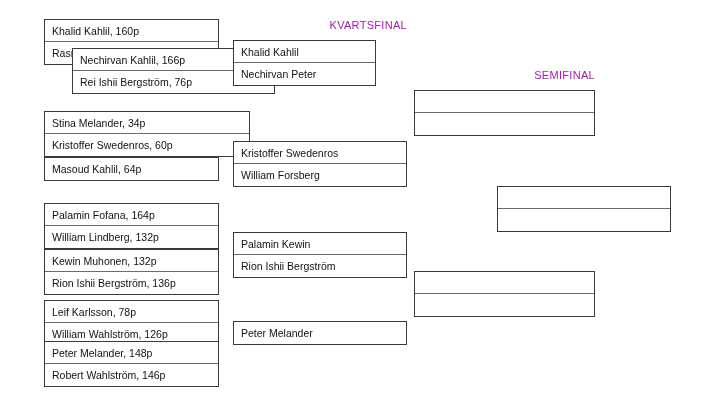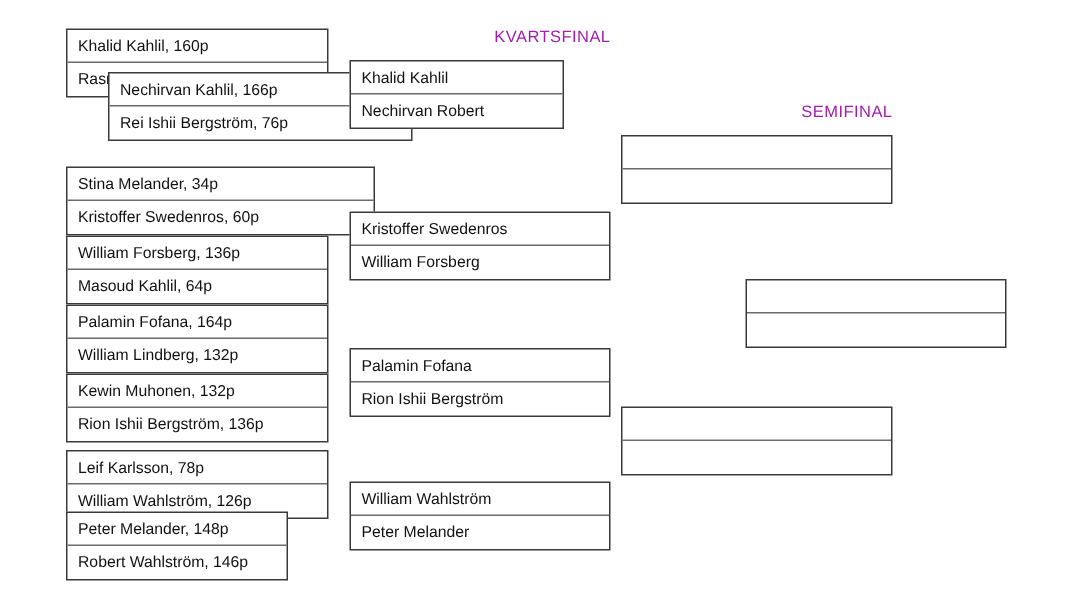--- a/index.html
+++ b/index.html
@@ -60,56 +60,54 @@
   </div>
   <div class="match" style="left:44px; top:48px; width:203px;margin-left:28px;">
     <div class="slot top">Nechirvan Kahlil, 166p</div>
     <div class="slot bottom">Rei Ishii Bergström, 76p</div>
   </div>
   <div class="match" style="left:44px; top:111px; width:206px;">
     <div class="slot top">Stina Melander, 34p</div>
     <div class="slot bottom">Kristoffer Swedenros, 60p</div>
   </div>
   <div class="match" style="left:44px; top:157px; width:175px;">
-    <div class="slot top">William Forsberg, 136p</div>
     <div class="slot bottom">Masoud Kahlil, 64p</div>
   </div>
   <div class="match" style="left:44px; top:203px; width:175px;">
     <div class="slot top">Palamin Fofana, 164p</div>
     <div class="slot bottom">William Lindberg, 132p</div>
   </div>
   <div class="match" style="left:44px; top:249px; width:175px;">
     <div class="slot top">Kewin Muhonen, 132p</div>
     <div class="slot bottom">Rion Ishii Bergström, 136p</div>
   </div>
   <div class="match" style="left:44px; top:300px; width:175px;">
     <div class="slot top">Leif Karlsson, 78p</div>
     <div class="slot bottom">William Wahlström, 126p</div>
   </div>
-  <div class="match" style="left:44px; top:341px; width:148px;">
+  <div class="match" style="left:44px; top:341px; width:175px;">
     <div class="slot top">Peter Melander, 148p</div>
     <div class="slot bottom">Robert Wahlström, 146p</div>
   </div>
 
   <div class="round-title" style="left:233px; top:19px; width:174px;">KVARTSFINAL</div>
 
   <div class="match" style="left:233px; top:40px; width:143px;">
     <div class="slot top">Khalid Kahlil</div>
-    <div class="slot bottom">Nechirvan Robert</div>
+    <div class="slot bottom">Nechirvan Peter</div>
   </div>
   <div class="match" style="left:233px; top:141px; width:174px;">
     <div class="slot top">Kristoffer Swedenros</div>
     <div class="slot bottom">William Forsberg</div>
   </div>
   <div class="match" style="left:233px; top:232px; width:174px;">
-    <div class="slot top">Palamin Fofana</div>
+    <div class="slot top">Palamin Kewin</div>
     <div class="slot bottom">Rion Ishii Bergström</div>
   </div>
   <div class="match" style="left:233px; top:321px; width:174px;">
-    <div class="slot top">William Wahlström</div>
     <div class="slot bottom">Peter Melander</div>
   </div>
 
   <div class="round-title" style="left:414px; top:69px; width:181px;">SEMIFINAL</div>
 
   <div class="match" style="left:414px; top:90px; width:181px;">
     <div class="slot top empty"></div>
     <div class="slot bottom empty"></div>
   </div>
   <div class="match" style="left:414px; top:271px; width:181px;">

